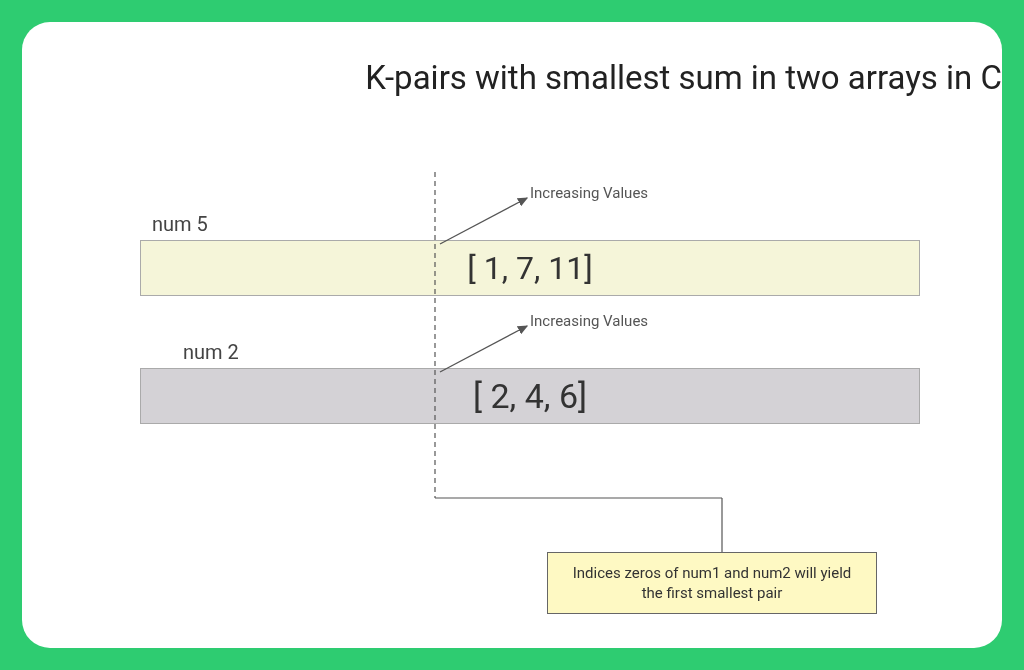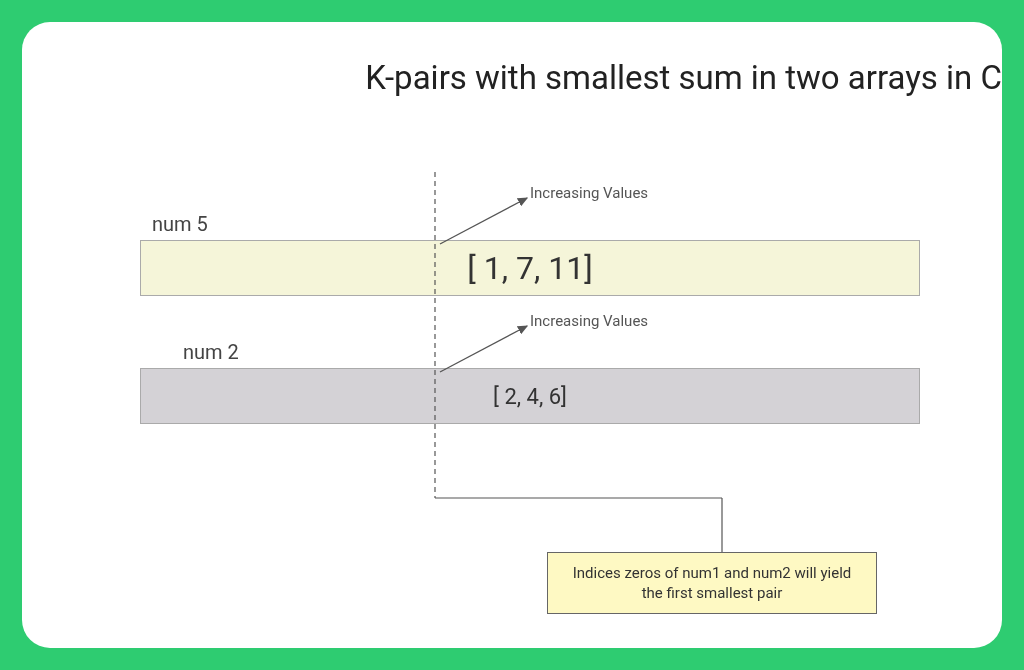--- a/index.html
+++ b/index.html
@@ -75,21 +75,21 @@
       position: absolute;
       left: 118px;
       top: 346px;
       width: 780px;
       height: 56px;
       background: #d4d2d6;
       border: 1px solid #aaa;
       display: flex;
       align-items: center;
       justify-content: center;
-      font-size: 22px;
+      font-size: 34px;
       color: #333;
     }
     .inc-label-1 {
       position: absolute;
       left: 508px;
       top: 162px;
       font-size: 15px;
       color: #555;
     }
     .inc-label-2 {

